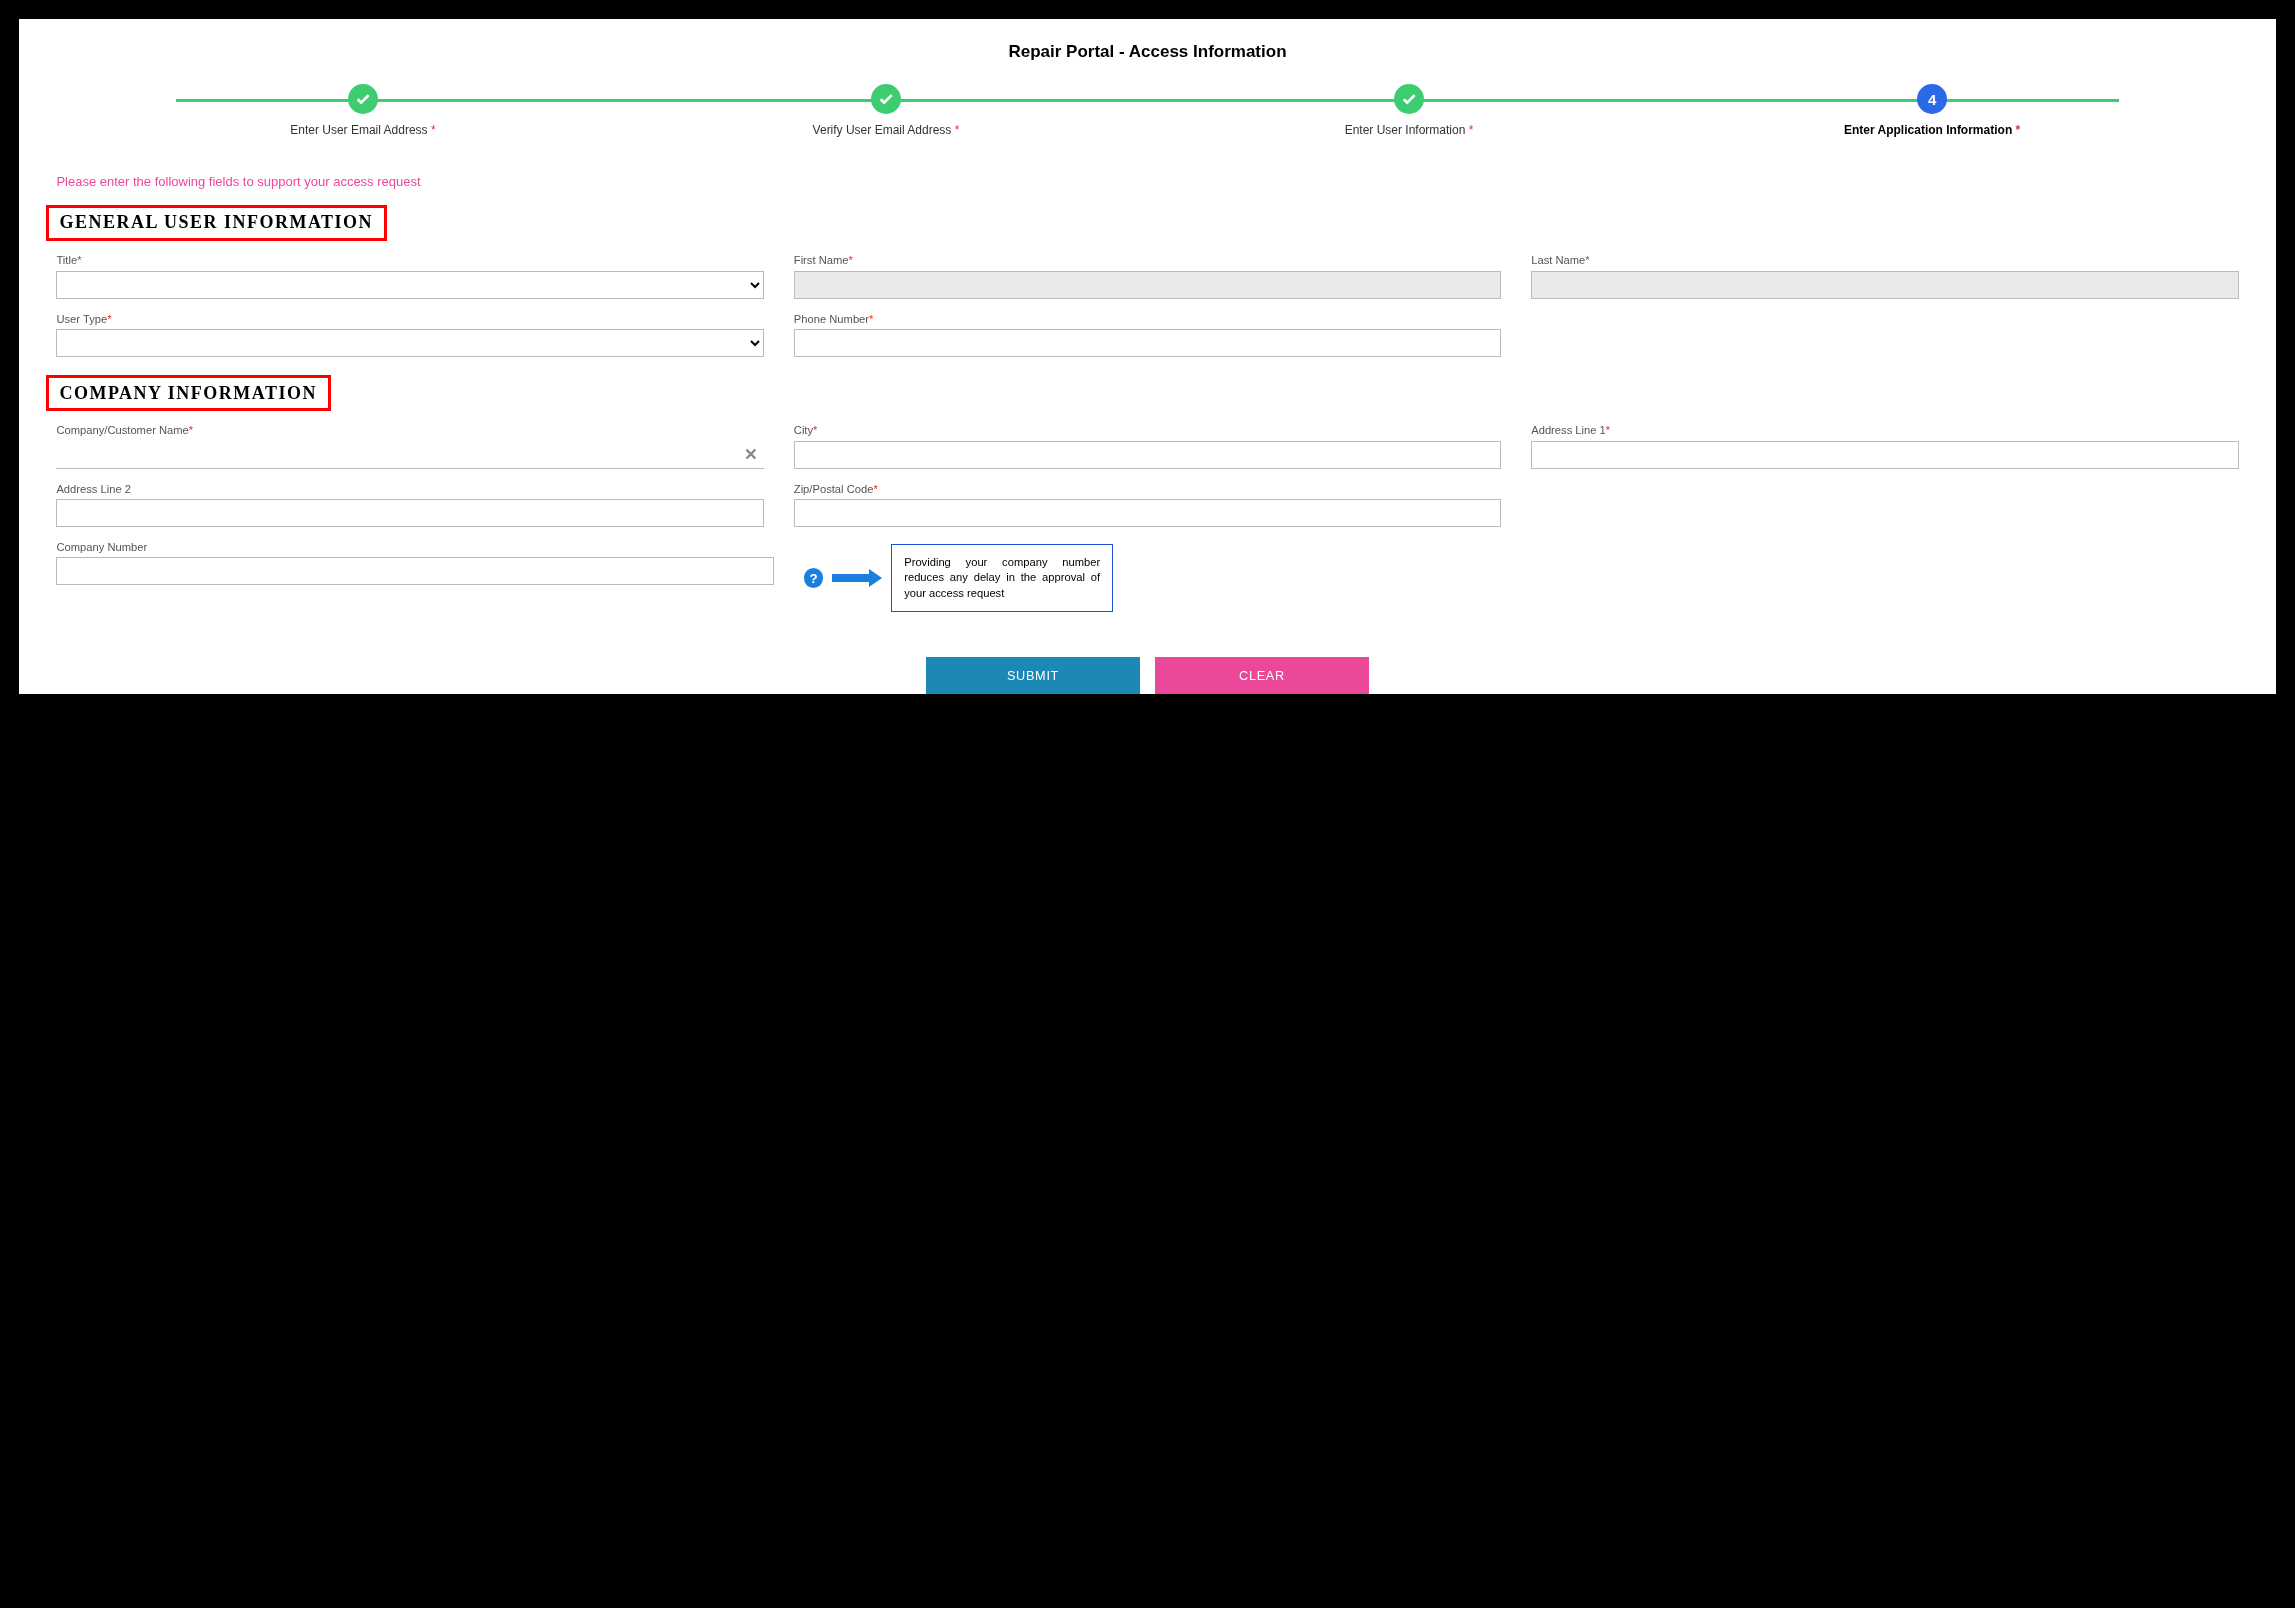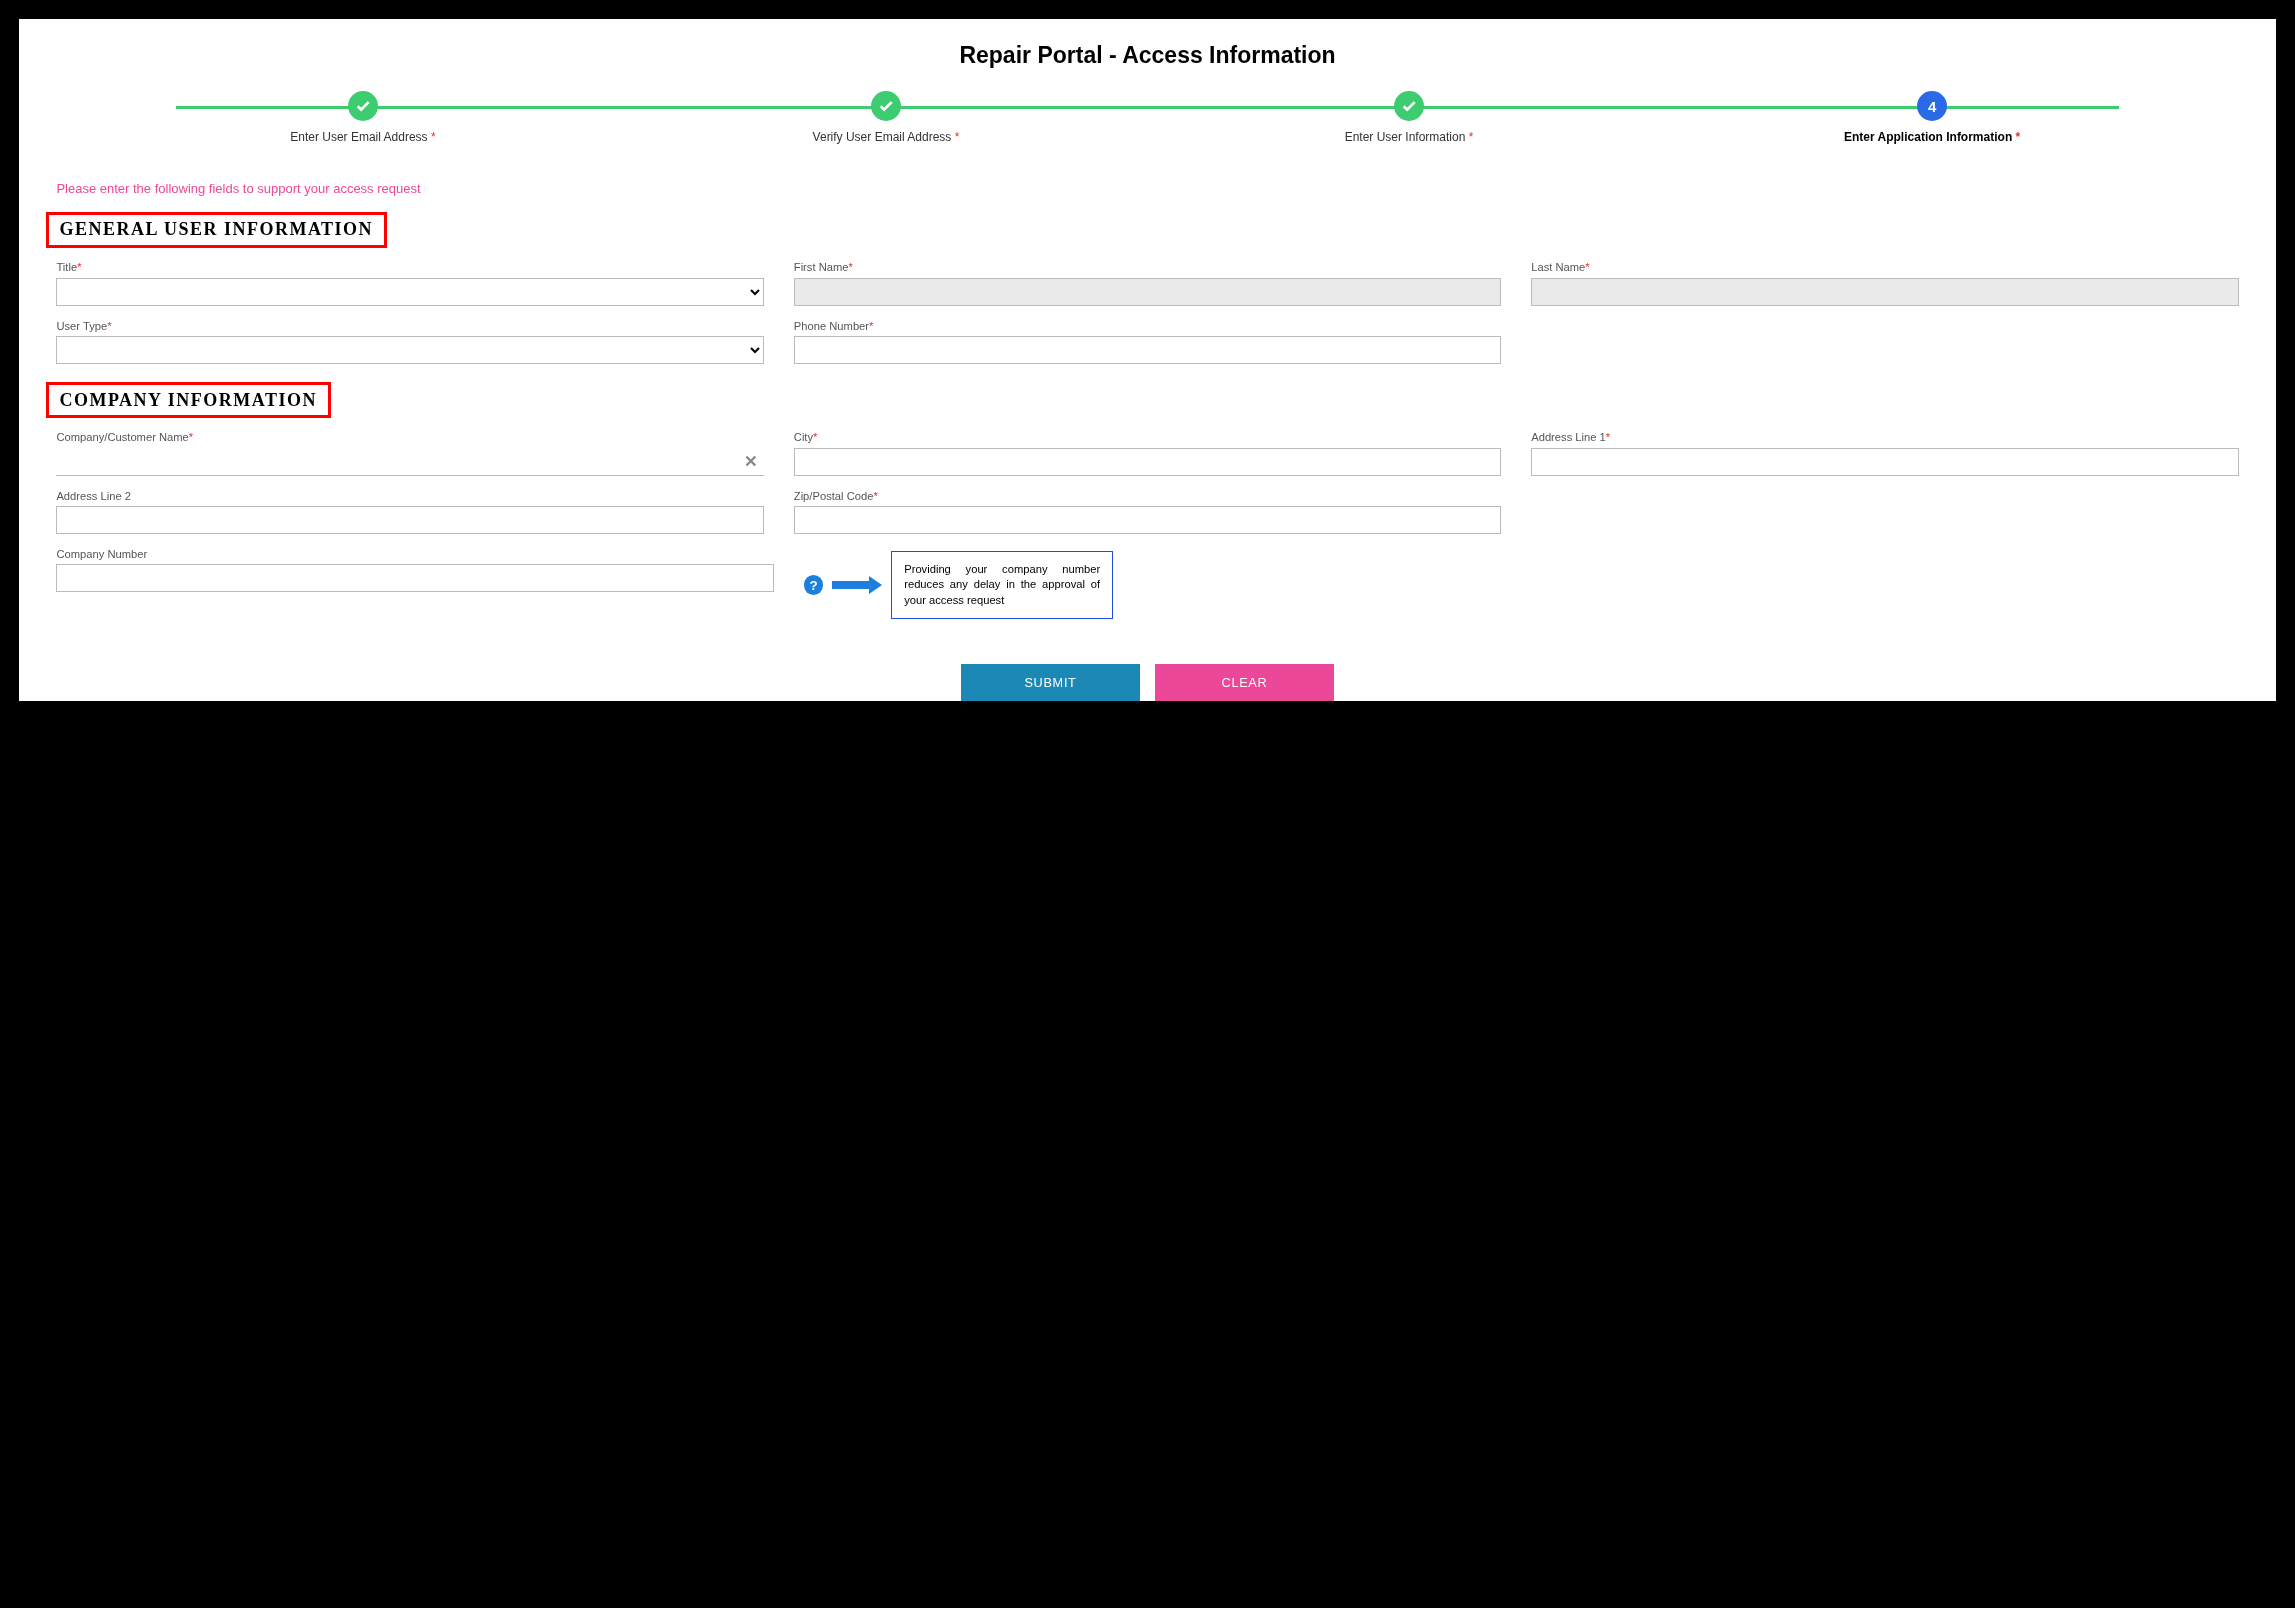--- a/index.html
+++ b/index.html
@@ -13,21 +13,21 @@
     background: #000;
     padding: 19.4px;
   }
   .page {
     background: #fff;
     padding: 15px 37px 0 37px;
     min-height: 642px;
   }
   .page-title {
     text-align: center;
-    font-size: 23px;
+    font-size: 17px;
     font-weight: bold;
     color: #000;
     margin: 7.5px 0 22.4px 0;
   }
   .stepper {
     position: relative;
     display: flex;
     justify-content: space-between;
     align-items: flex-start;
     margin: 0 45px 37px 45px;
@@ -180,21 +180,21 @@
     line-height: 1.35;
   }
   .buttons {
     display: flex;
     justify-content: center;
     gap: 15px;
     margin-top: 45px;
     padding-bottom: 0;
   }
   .btn {
-    width: 179px;
+    width: 214px;
     height: 37px;
     border: none;
     font-size: 12.7px;
     letter-spacing: 0.7px;
     color: #fff;
     cursor: pointer;
   }
   .btn-submit { background: #1b88b5; }
   .btn-clear { background: #ec4899; }
   .check-svg { width: 16.4px; height: 16.4px; }

